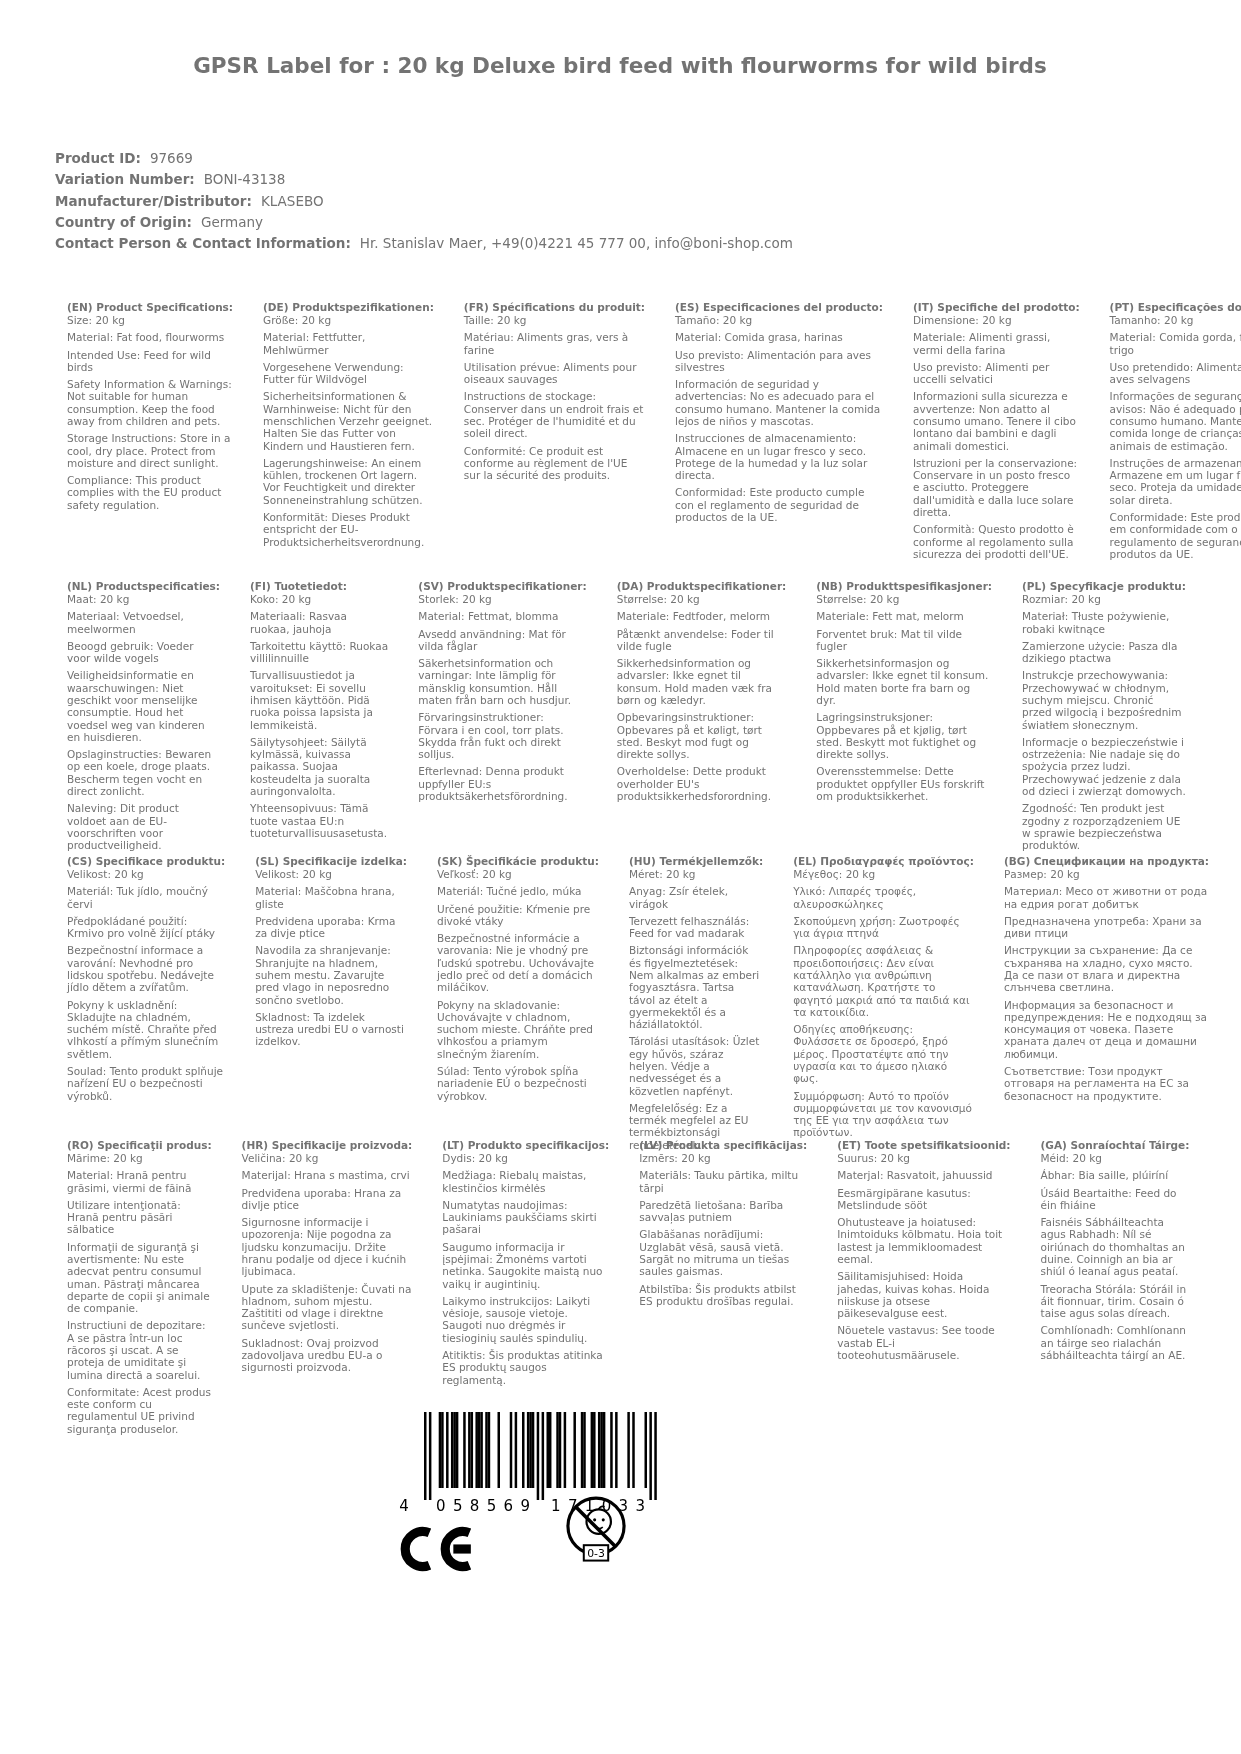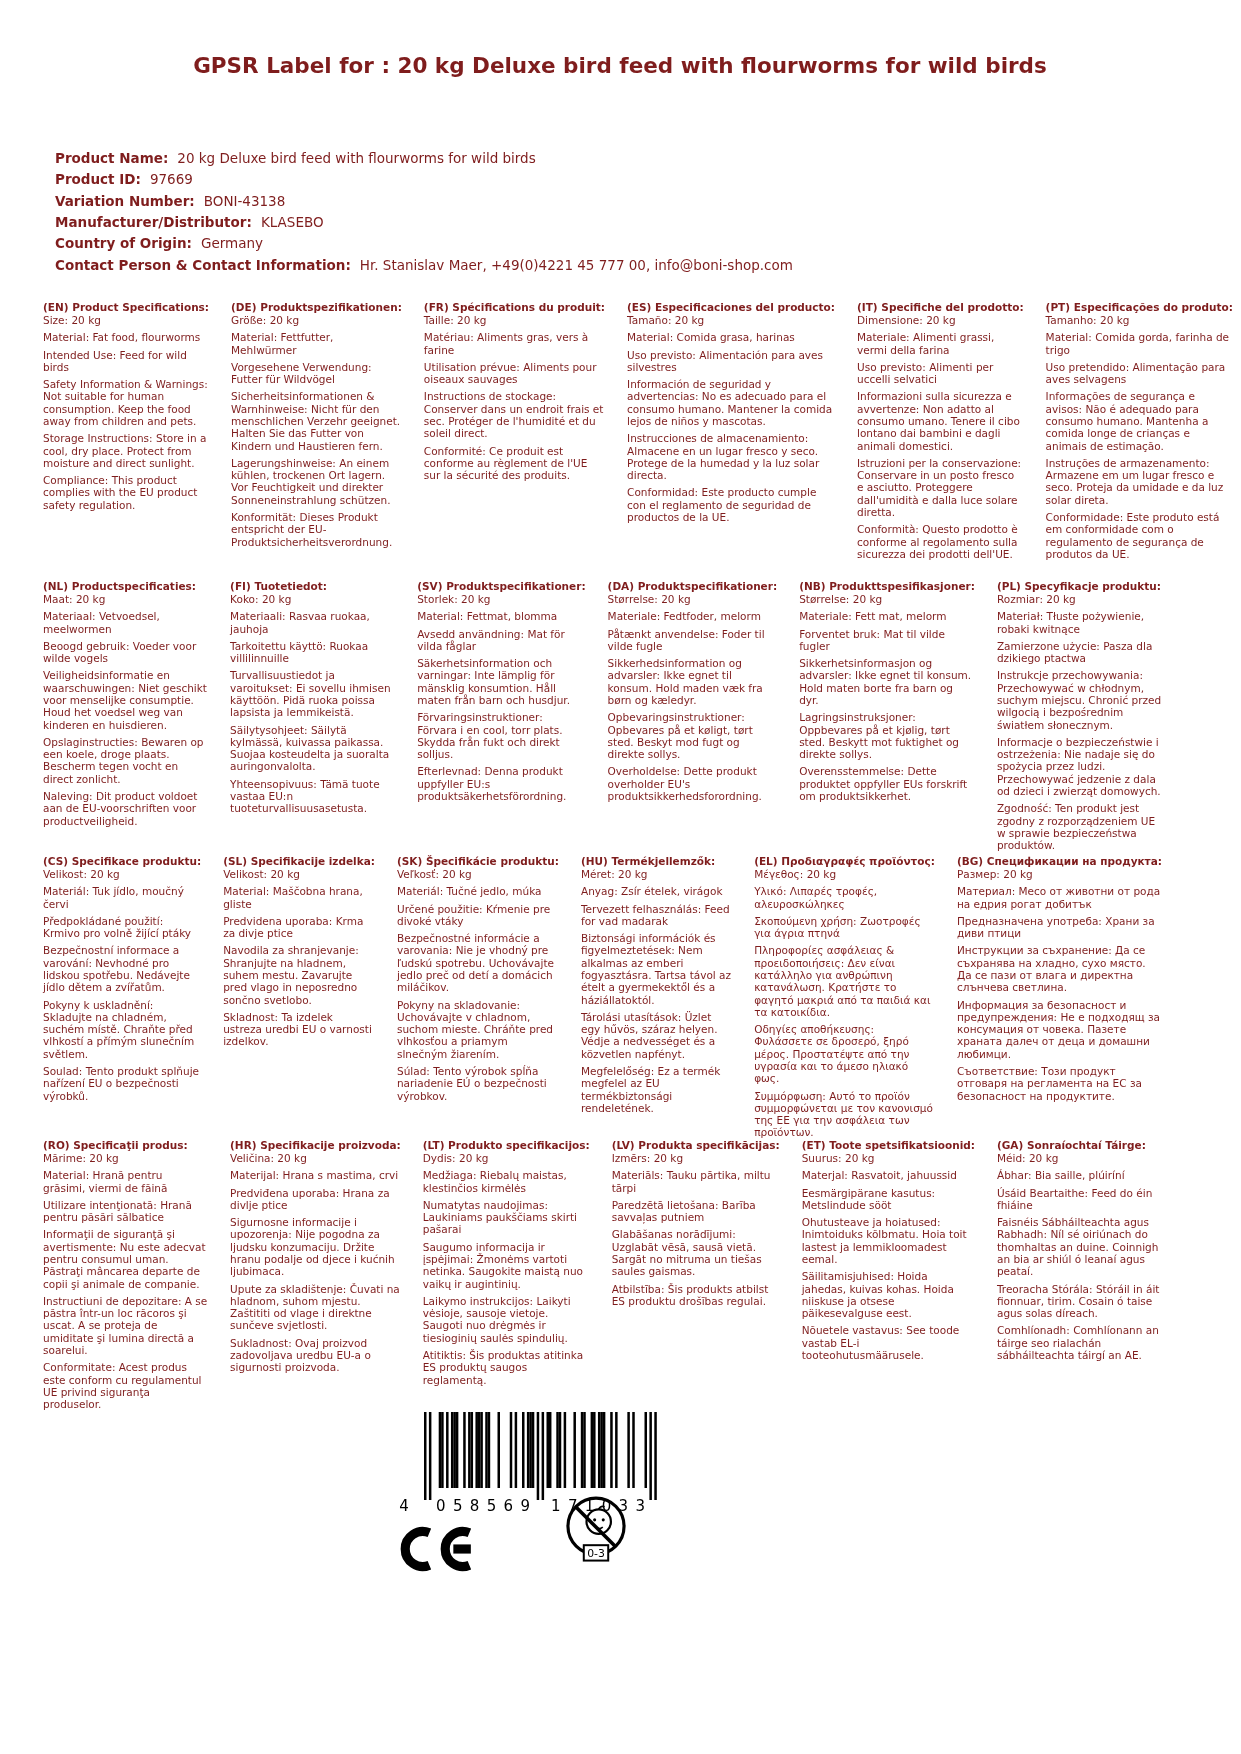--- a/index.html
+++ b/index.html
@@ -1,42 +1,41 @@
 <!DOCTYPE html>
 <html><head>
 <meta charset="utf-8">
 <style>
   html,body{margin:0;padding:0;background:#fff;}
-  .page{position:relative;width:1241px;height:1754px;background:#fff;color:#7f1d1d;
+  .page{position:relative;width:1241px;height:1754px;background:#fff;color:#737373;
         font-family:"DejaVu Sans",sans-serif;overflow:hidden;}
   .title{position:absolute;top:50px;left:140px;width:960px;margin:0;text-align:center;
          font-size:21.5px;font-weight:bold;line-height:1.45;}
   .pinfo{position:absolute;top:148px;left:55px;font-size:13.5px;line-height:1.58;}
   .prow .plabel{font-weight:bold;margin-right:9px;}
-  .specrow{position:absolute;left:43px;width:1132px;display:grid;
-           grid-template-columns:repeat(6,1fr);column-gap:9px;}
+  .specrow{position:absolute;left:67px;width:1132px;display:grid;
+           grid-template-columns:repeat(6,1fr);column-gap:17px;}
   #row0{top:301px}#row1{top:580px}#row2{top:855px}#row3{top:1139px}
   .cell{padding-right:13px;overflow:visible;}
   .cell-h{font-weight:bold;font-size:10.5px;white-space:nowrap;margin:0 0 1px 0;}
   .cell p{margin:0 0 5px 0;font-size:10.5px;line-height:1.17;overflow-wrap:break-word;}
   .barcode{position:absolute;left:388px;top:1410px;}
   #ean-svg rect{fill:#000;}
   .bc-digit{font-family:"DejaVu Sans",sans-serif;font-size:15px;fill:#000;}
   .ce{position:absolute;left:398px;top:1524px;}
   .age{position:absolute;left:558px;top:1488px;}
 </style>
 </head>
 <body>
 
 <div class="page">
 
   <h1 class="title">GPSR Label for : 20 kg Deluxe bird feed with flourworms for wild birds</h1>
 
   <div class="pinfo" id="pinfo">
-      <div class="prow"><span class="plabel">Product Name:</span><span class="pvalue">20 kg Deluxe bird feed with flourworms for wild birds</span></div>
       <div class="prow"><span class="plabel">Product ID:</span><span class="pvalue">97669</span></div>
       <div class="prow"><span class="plabel">Variation Number:</span><span class="pvalue">BONI-43138</span></div>
       <div class="prow"><span class="plabel">Manufacturer/Distributor:</span><span class="pvalue">KLASEBO</span></div>
       <div class="prow"><span class="plabel">Country of Origin:</span><span class="pvalue">Germany</span></div>
       <div class="prow"><span class="plabel">Contact Person &amp; Contact Information:</span><span class="pvalue">Hr. Stanislav Maer, +49(0)4221 45 777 00, info@boni-shop.com</span></div>
     </div>
 
   <div class="specrow" id="row0">
       <div class="cell">
         <div class="cell-h">(EN) Product Specifications:</div>

